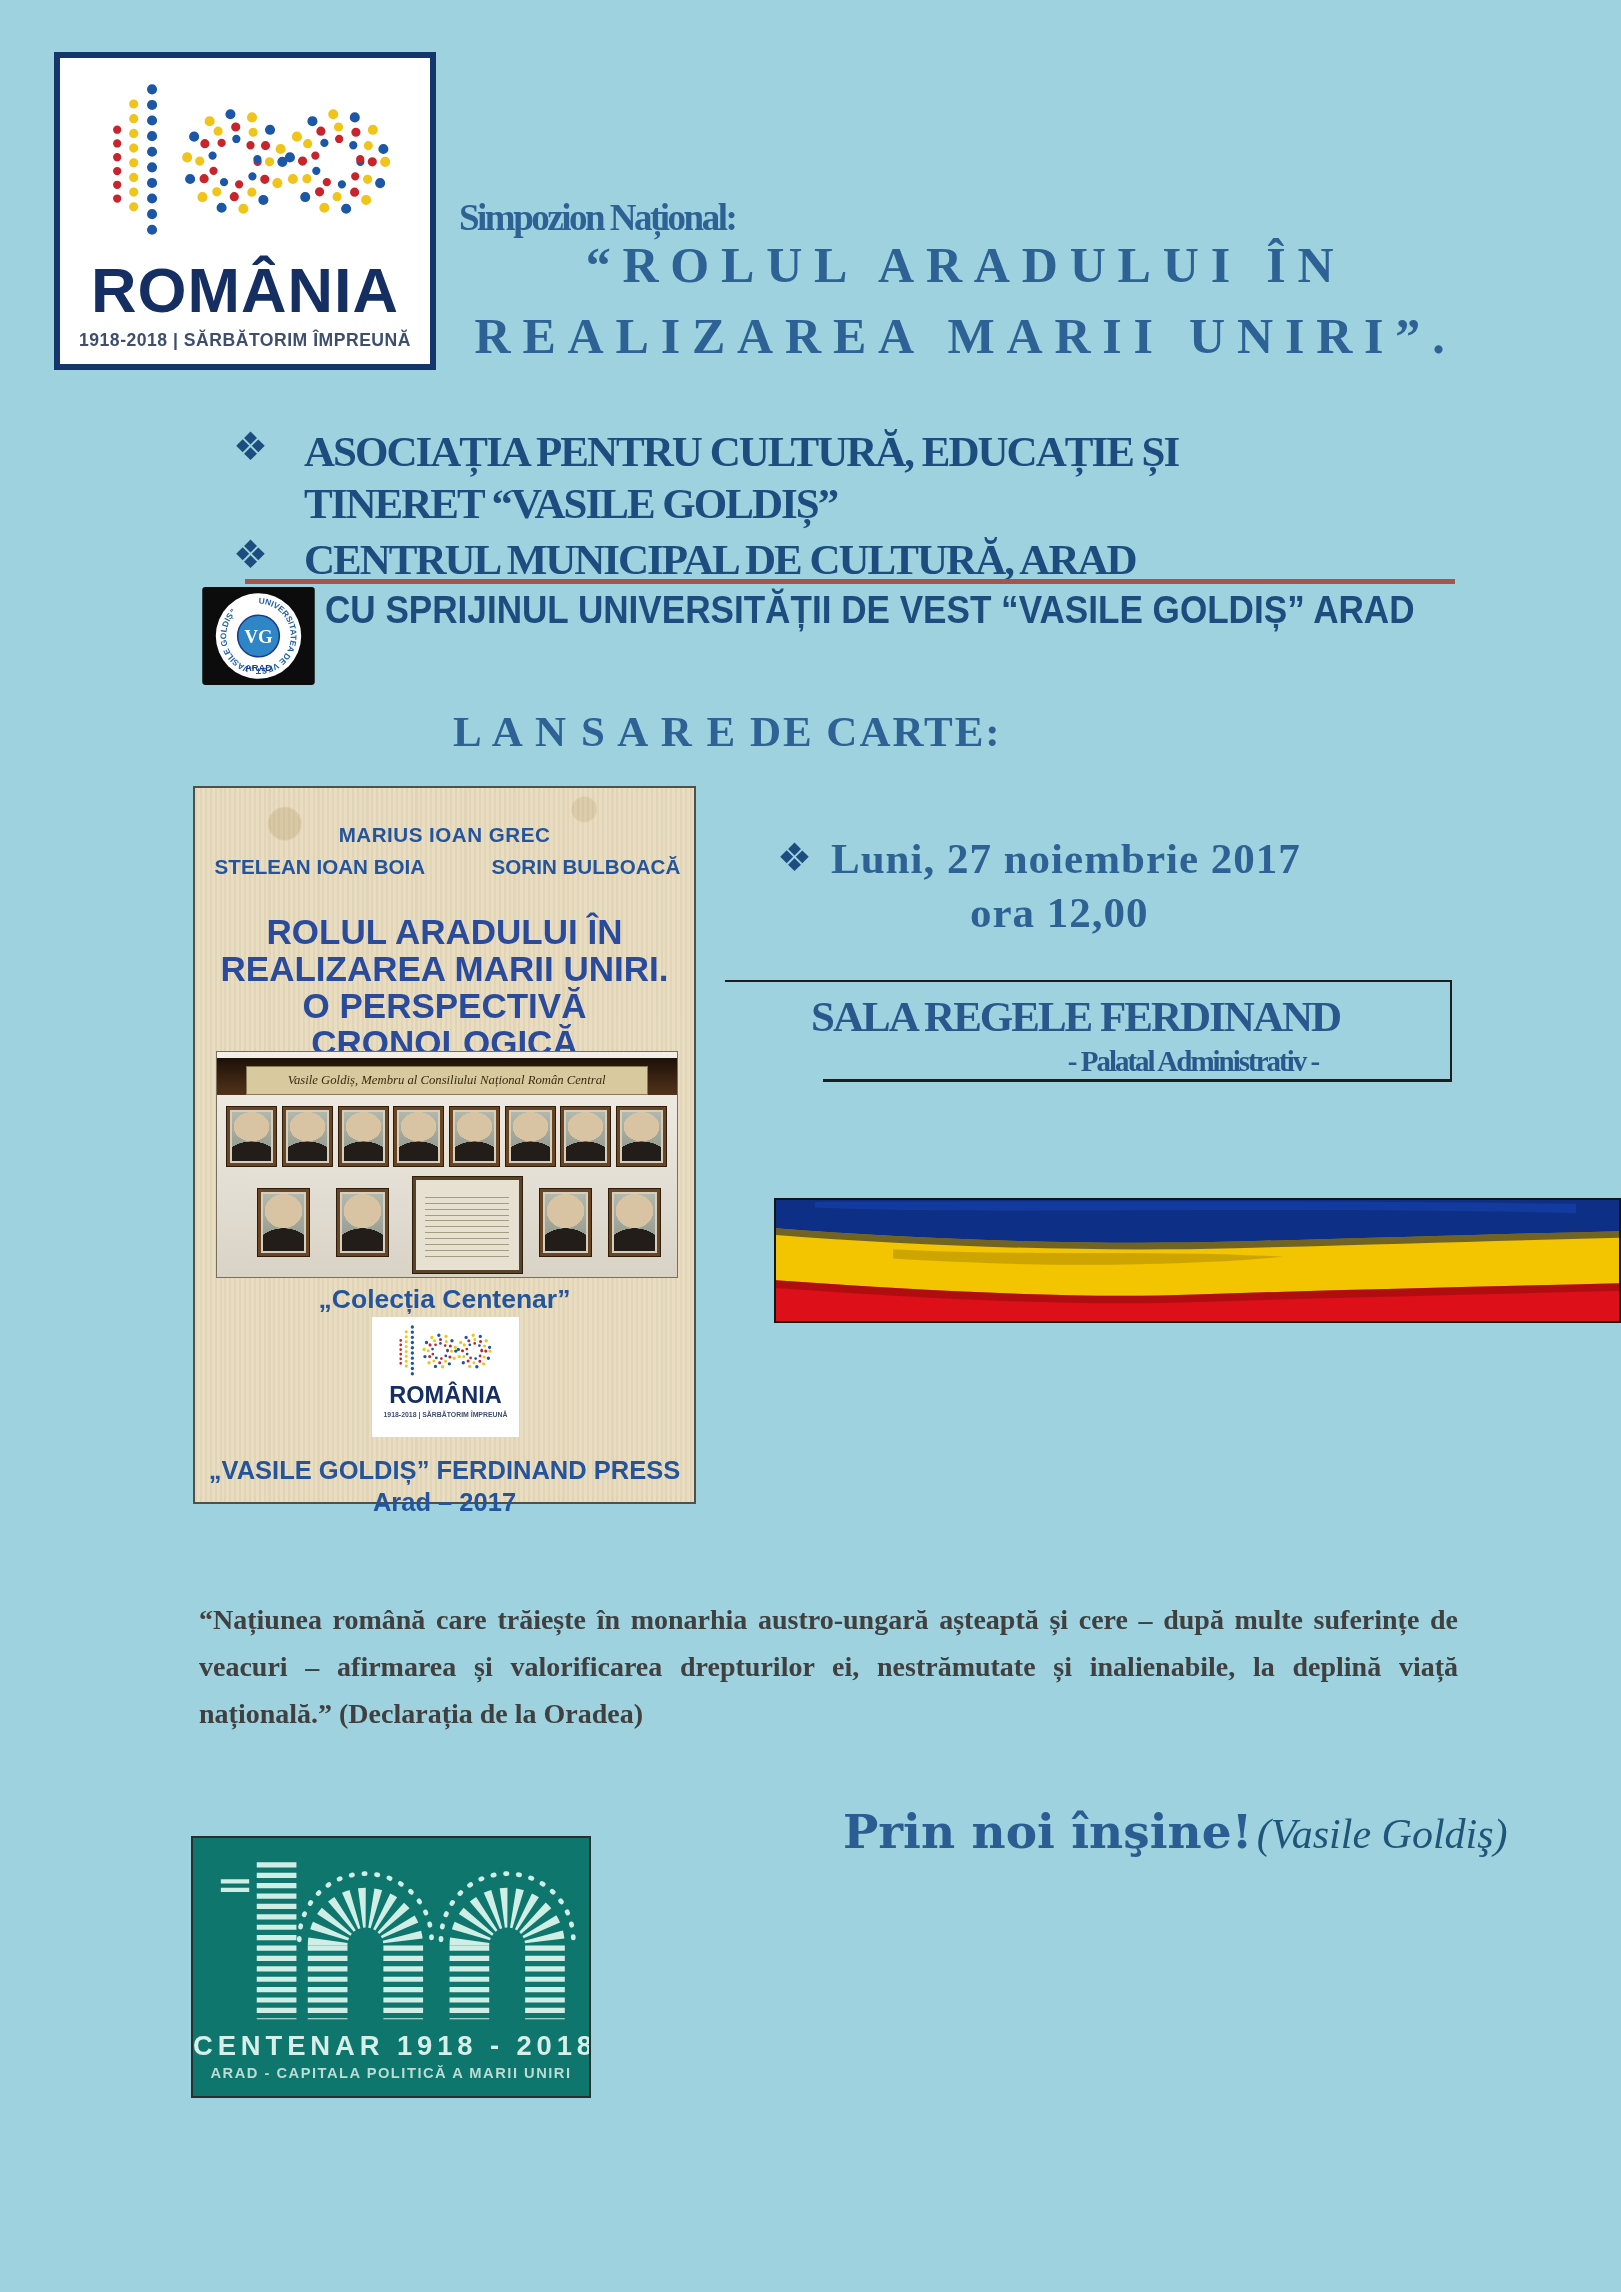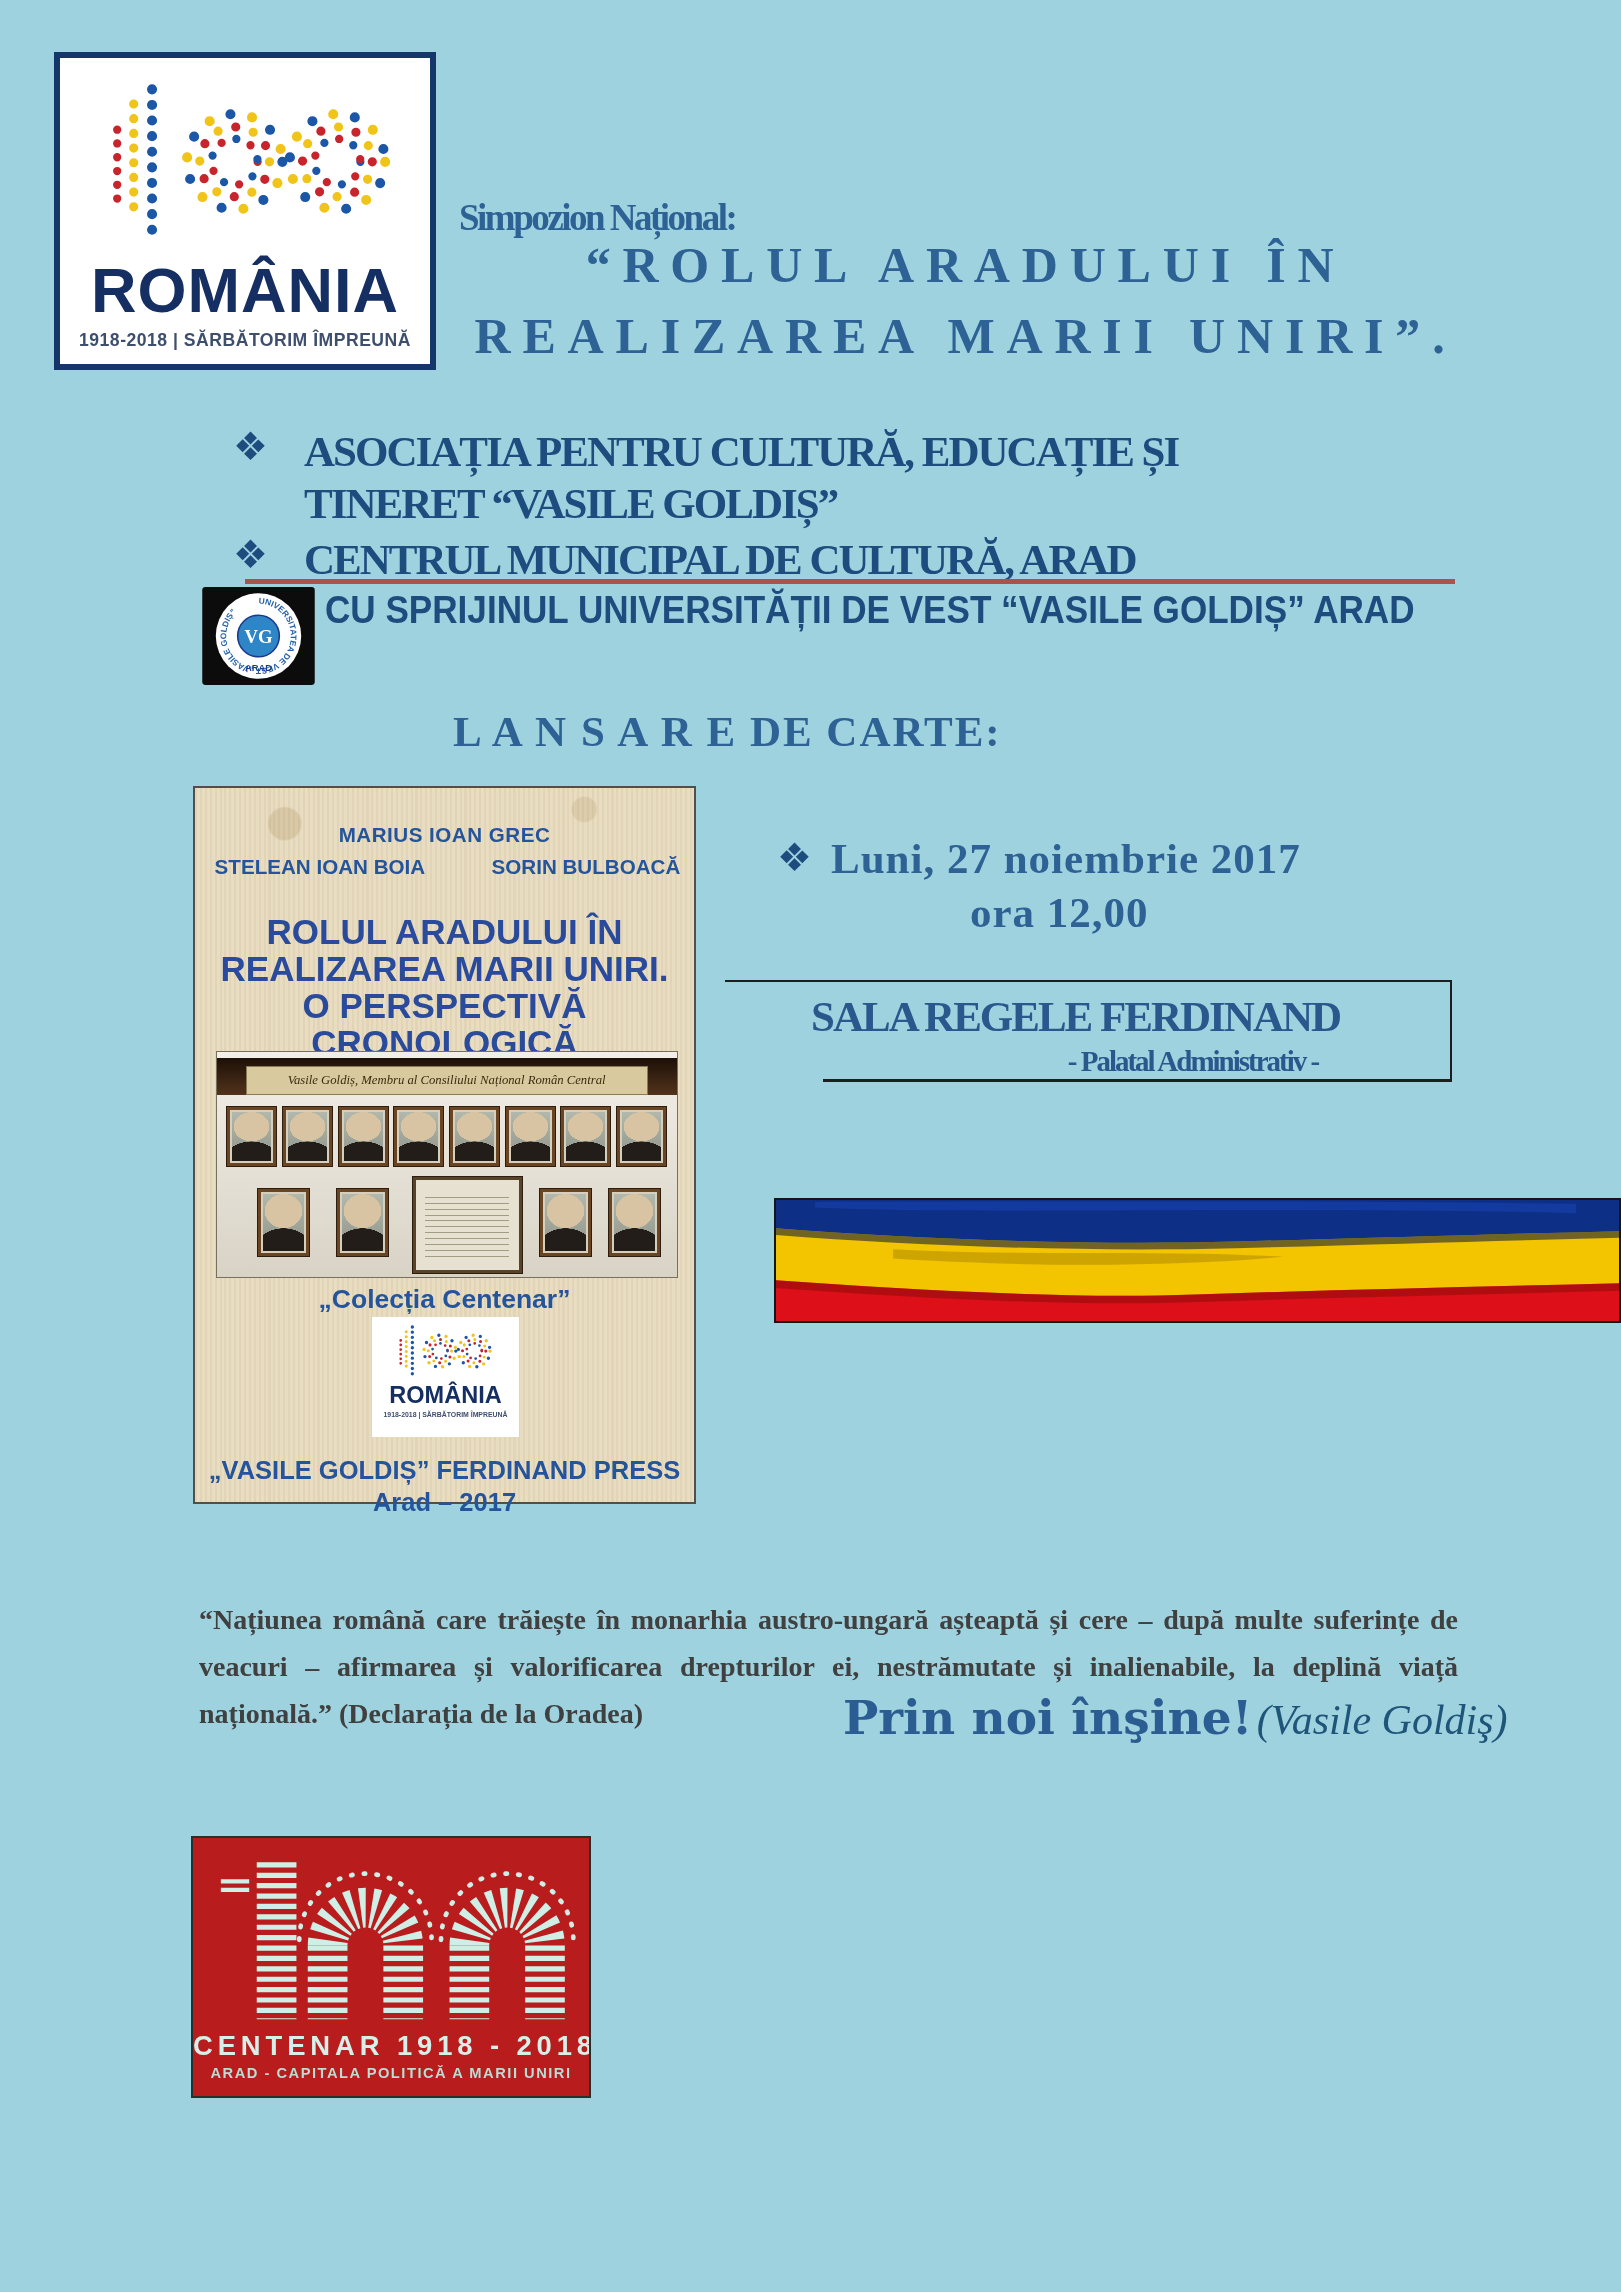--- a/index.html
+++ b/index.html
@@ -97,26 +97,26 @@
              font-size:29px;letter-spacing:-2px;color:#28588c;white-space:nowrap;}
 
   
   .flag{left:774px;top:1198px;width:847px;height:125px;border:2px solid #151515;
         box-sizing:border-box;overflow:hidden;}
   .flag svg{display:block;width:100%;height:100%;}
 
   
   .quote{left:199px;top:1596px;width:1259px;font-family:"Liberation Serif",serif;
          font-weight:bold;font-size:28px;line-height:47px;color:#404040;text-align:justify;}
-  .motto{left:843px;top:1690px;white-space:nowrap;}
+  .motto{left:843px;top:1804px;white-space:nowrap;}
   .motto-main{font-family:"DejaVu Serif",serif;font-weight:800;font-size:47px;color:#2c5d92;}
   .motto-attr{font-family:"Liberation Serif",serif;font-style:italic;font-size:42px;color:#20557a;}
 
   
-  .cent-box{left:191px;top:1836px;width:400px;height:262px;background:#b91c1c;
+  .cent-box{left:191px;top:1836px;width:400px;height:262px;background:#0f766e;
             border:2.9px solid #26302e;box-sizing:border-box;overflow:hidden;}
   .cent-art{position:absolute;left:7.8px;top:9.8px;width:378px;height:176px;}
   .cent-line1{position:absolute;left:0;right:0;top:192px;text-align:center;font-weight:600;
               font-size:27.4px;letter-spacing:4.9px;color:#d7efe9;white-space:nowrap;}
   .cent-line2{position:absolute;left:0;right:0;top:227px;text-align:center;font-weight:600;
               font-size:14.7px;letter-spacing:1.5px;color:#b9dcd4;white-space:nowrap;}
 </style>
 </head>
 <body>
 

